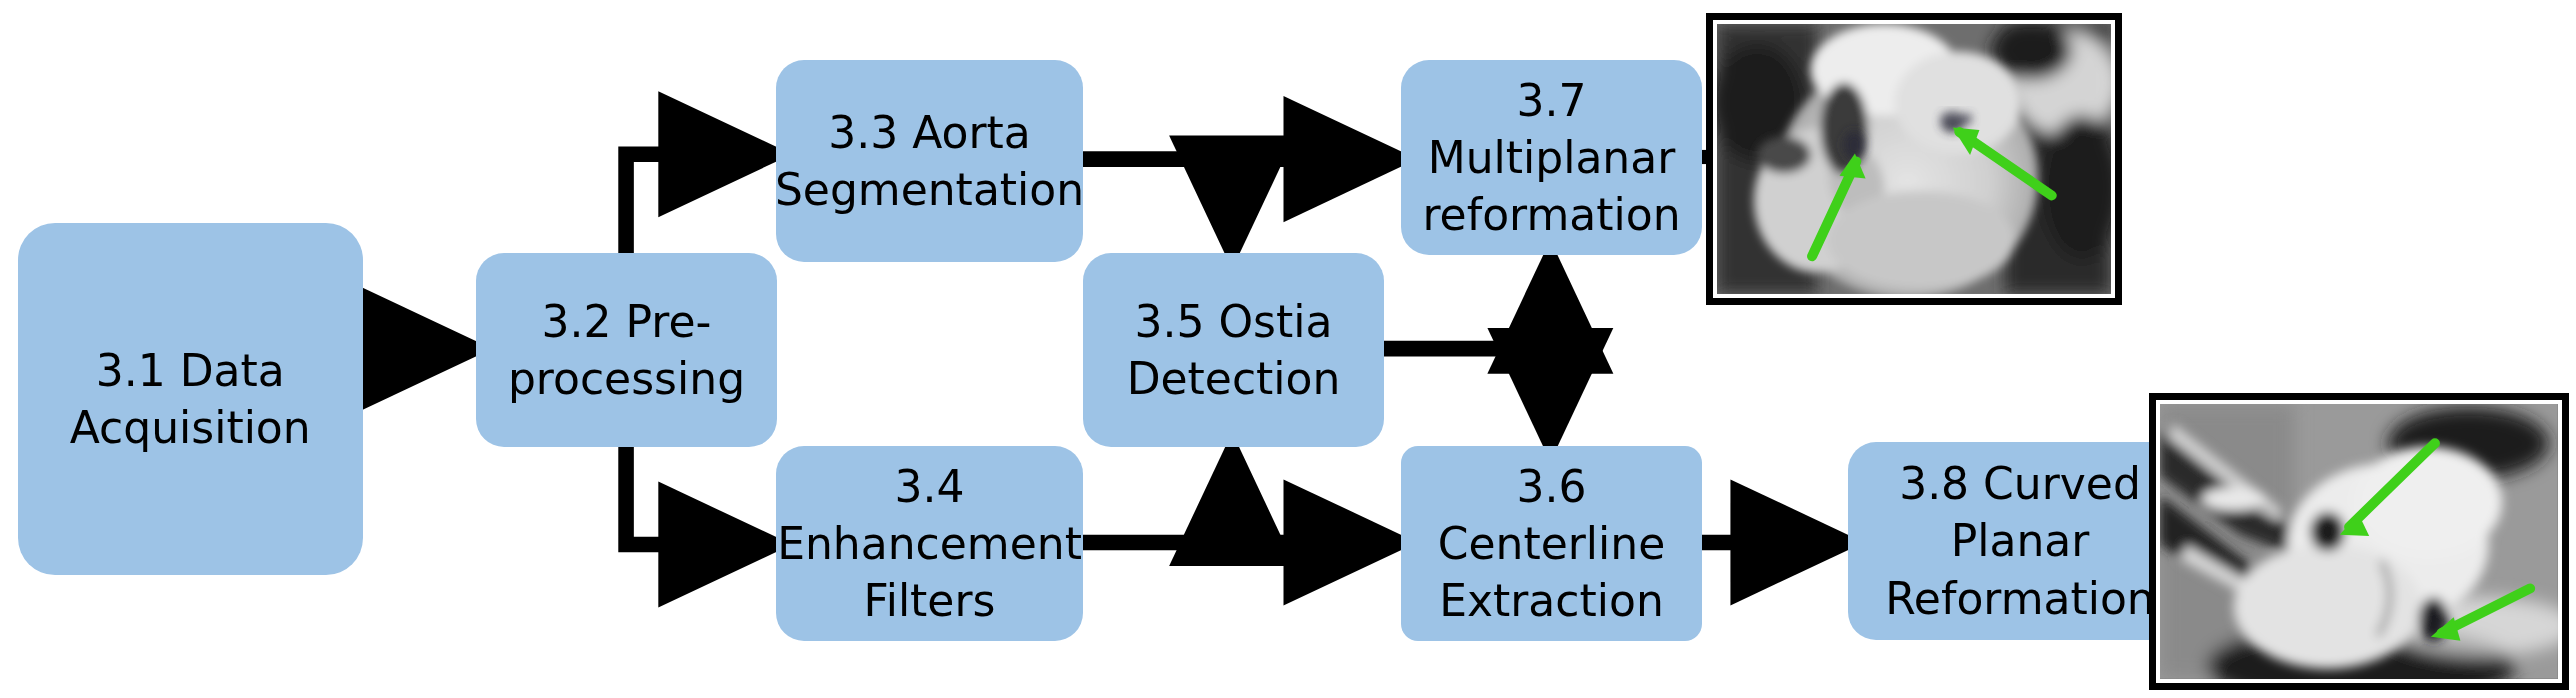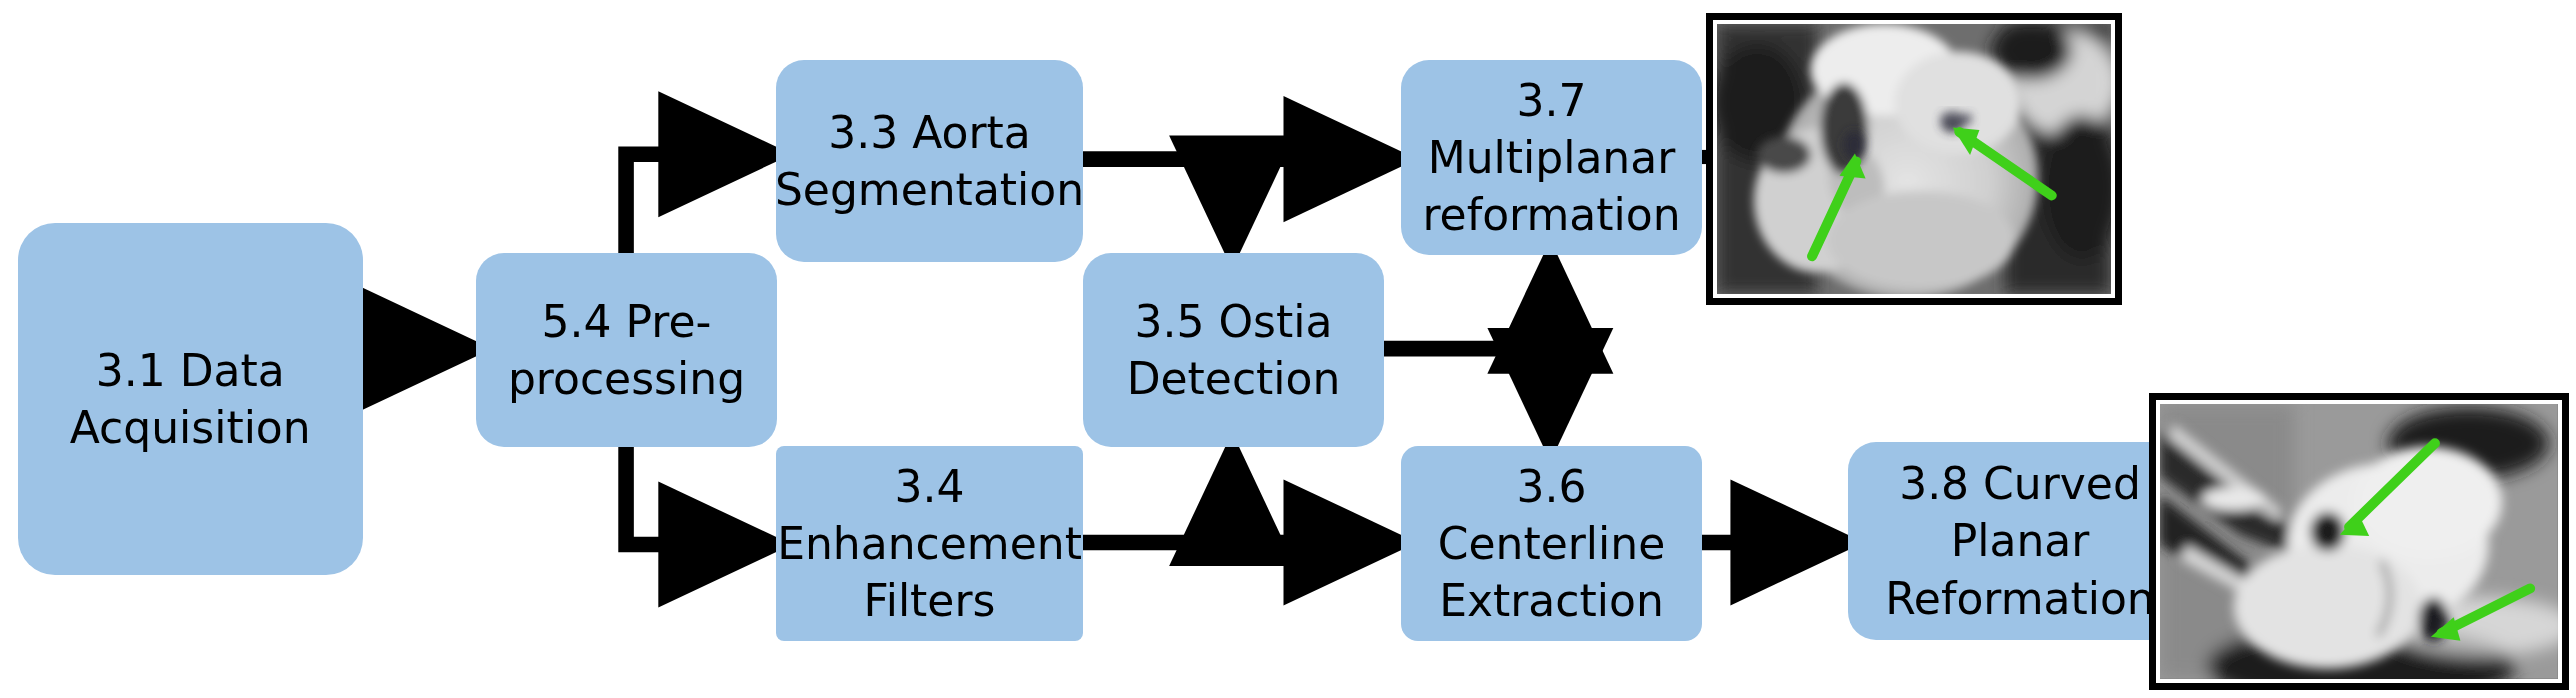--- a/index.html
+++ b/index.html
@@ -123,27 +123,27 @@
     </g>
 
     <g>
       <line x1="3037" y1="765" x2="3052" y2="765" stroke="#000000" stroke-width="20"></line>
     </g>
   </svg>
 
   <div class="node" style="left:17.7px;  top:179px; width:345px; height:352px; border-radius:37px;margin-top:44px;">3.1 Data
 Acquisition</div>
 
-  <div class="node" style="left:476px; top:253px; width:301px; height:194px;">5.4 Pre-
+  <div class="node" style="left:476px; top:253px; width:301px; height:194px;">3.2 Pre-
 processing</div>
 
   <div class="node" style="left:776px; top:60px; width:307px; height:202px;">3.3 Aorta
 Segmentation</div>
 
-  <div class="node" style="left:776px; top:446px; width:307px; height:195px;border-radius:8px;">3.4
+  <div class="node" style="left:776px; top:446px; width:307px; height:195px;">3.4
 Enhancement
 Filters</div>
 
   <div class="node" style="left:1083px; top:253px; width:301px; height:194px;text-align:center;">3.5 Ostia
 Detection</div>
 
   <div class="node" style="left:1401px; top:446px; width:301px; height:195px;border-radius:17px;">3.6
 Centerline
 Extraction</div>
 

